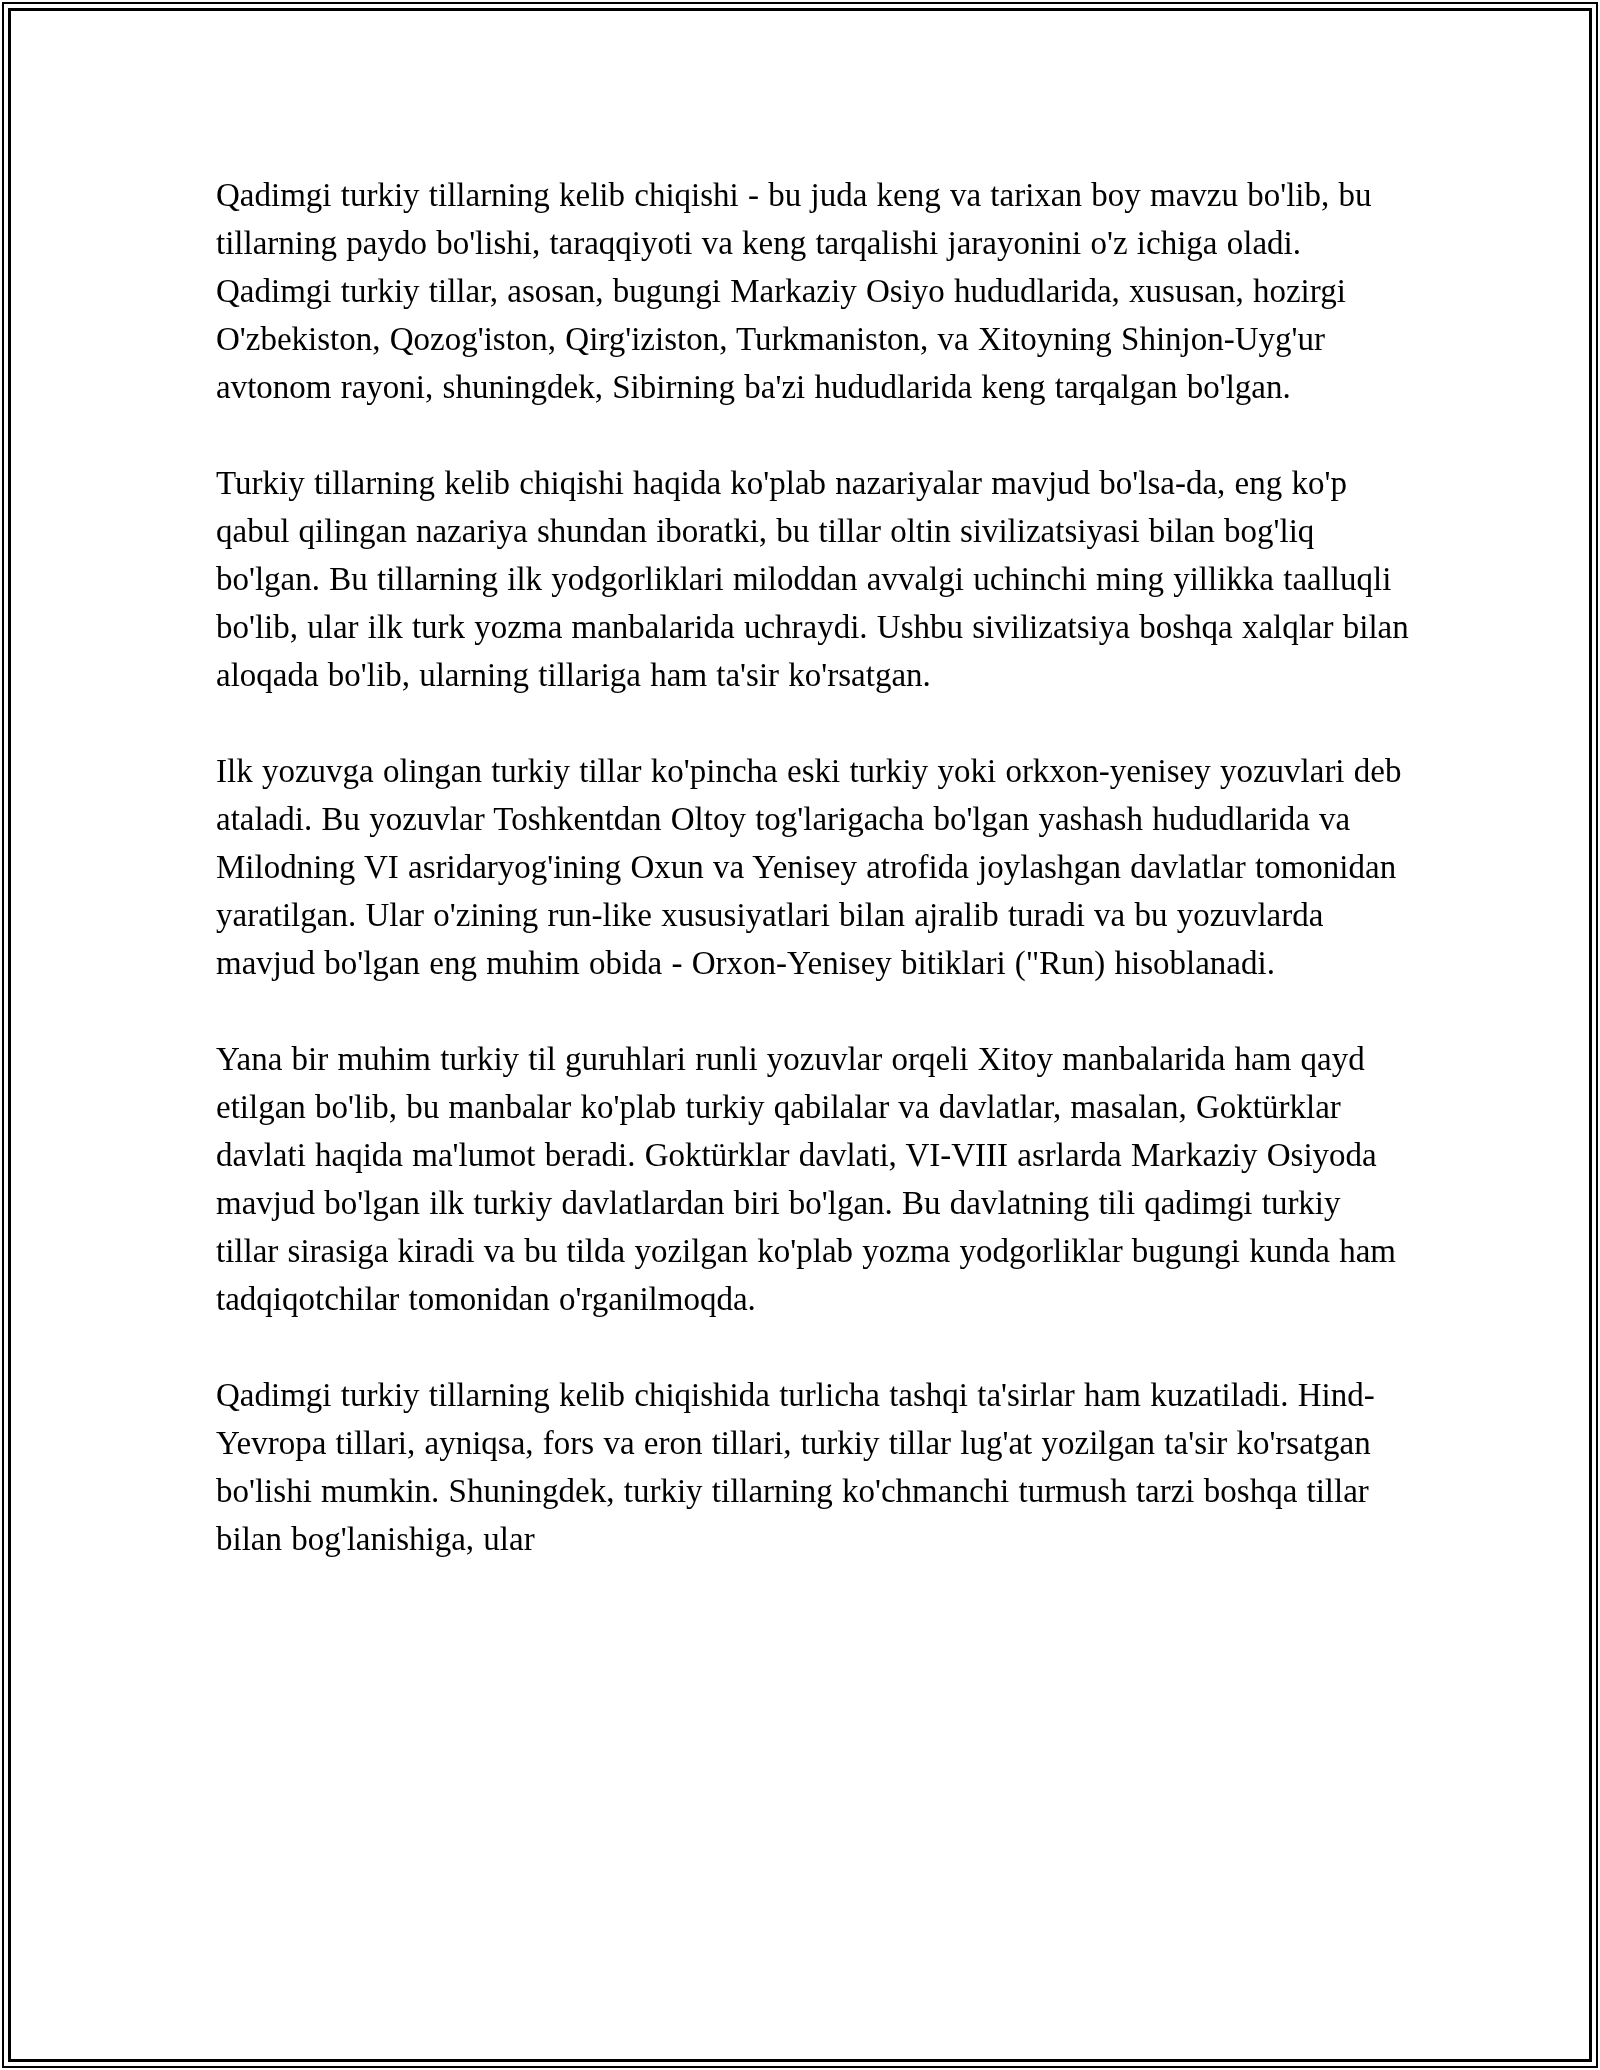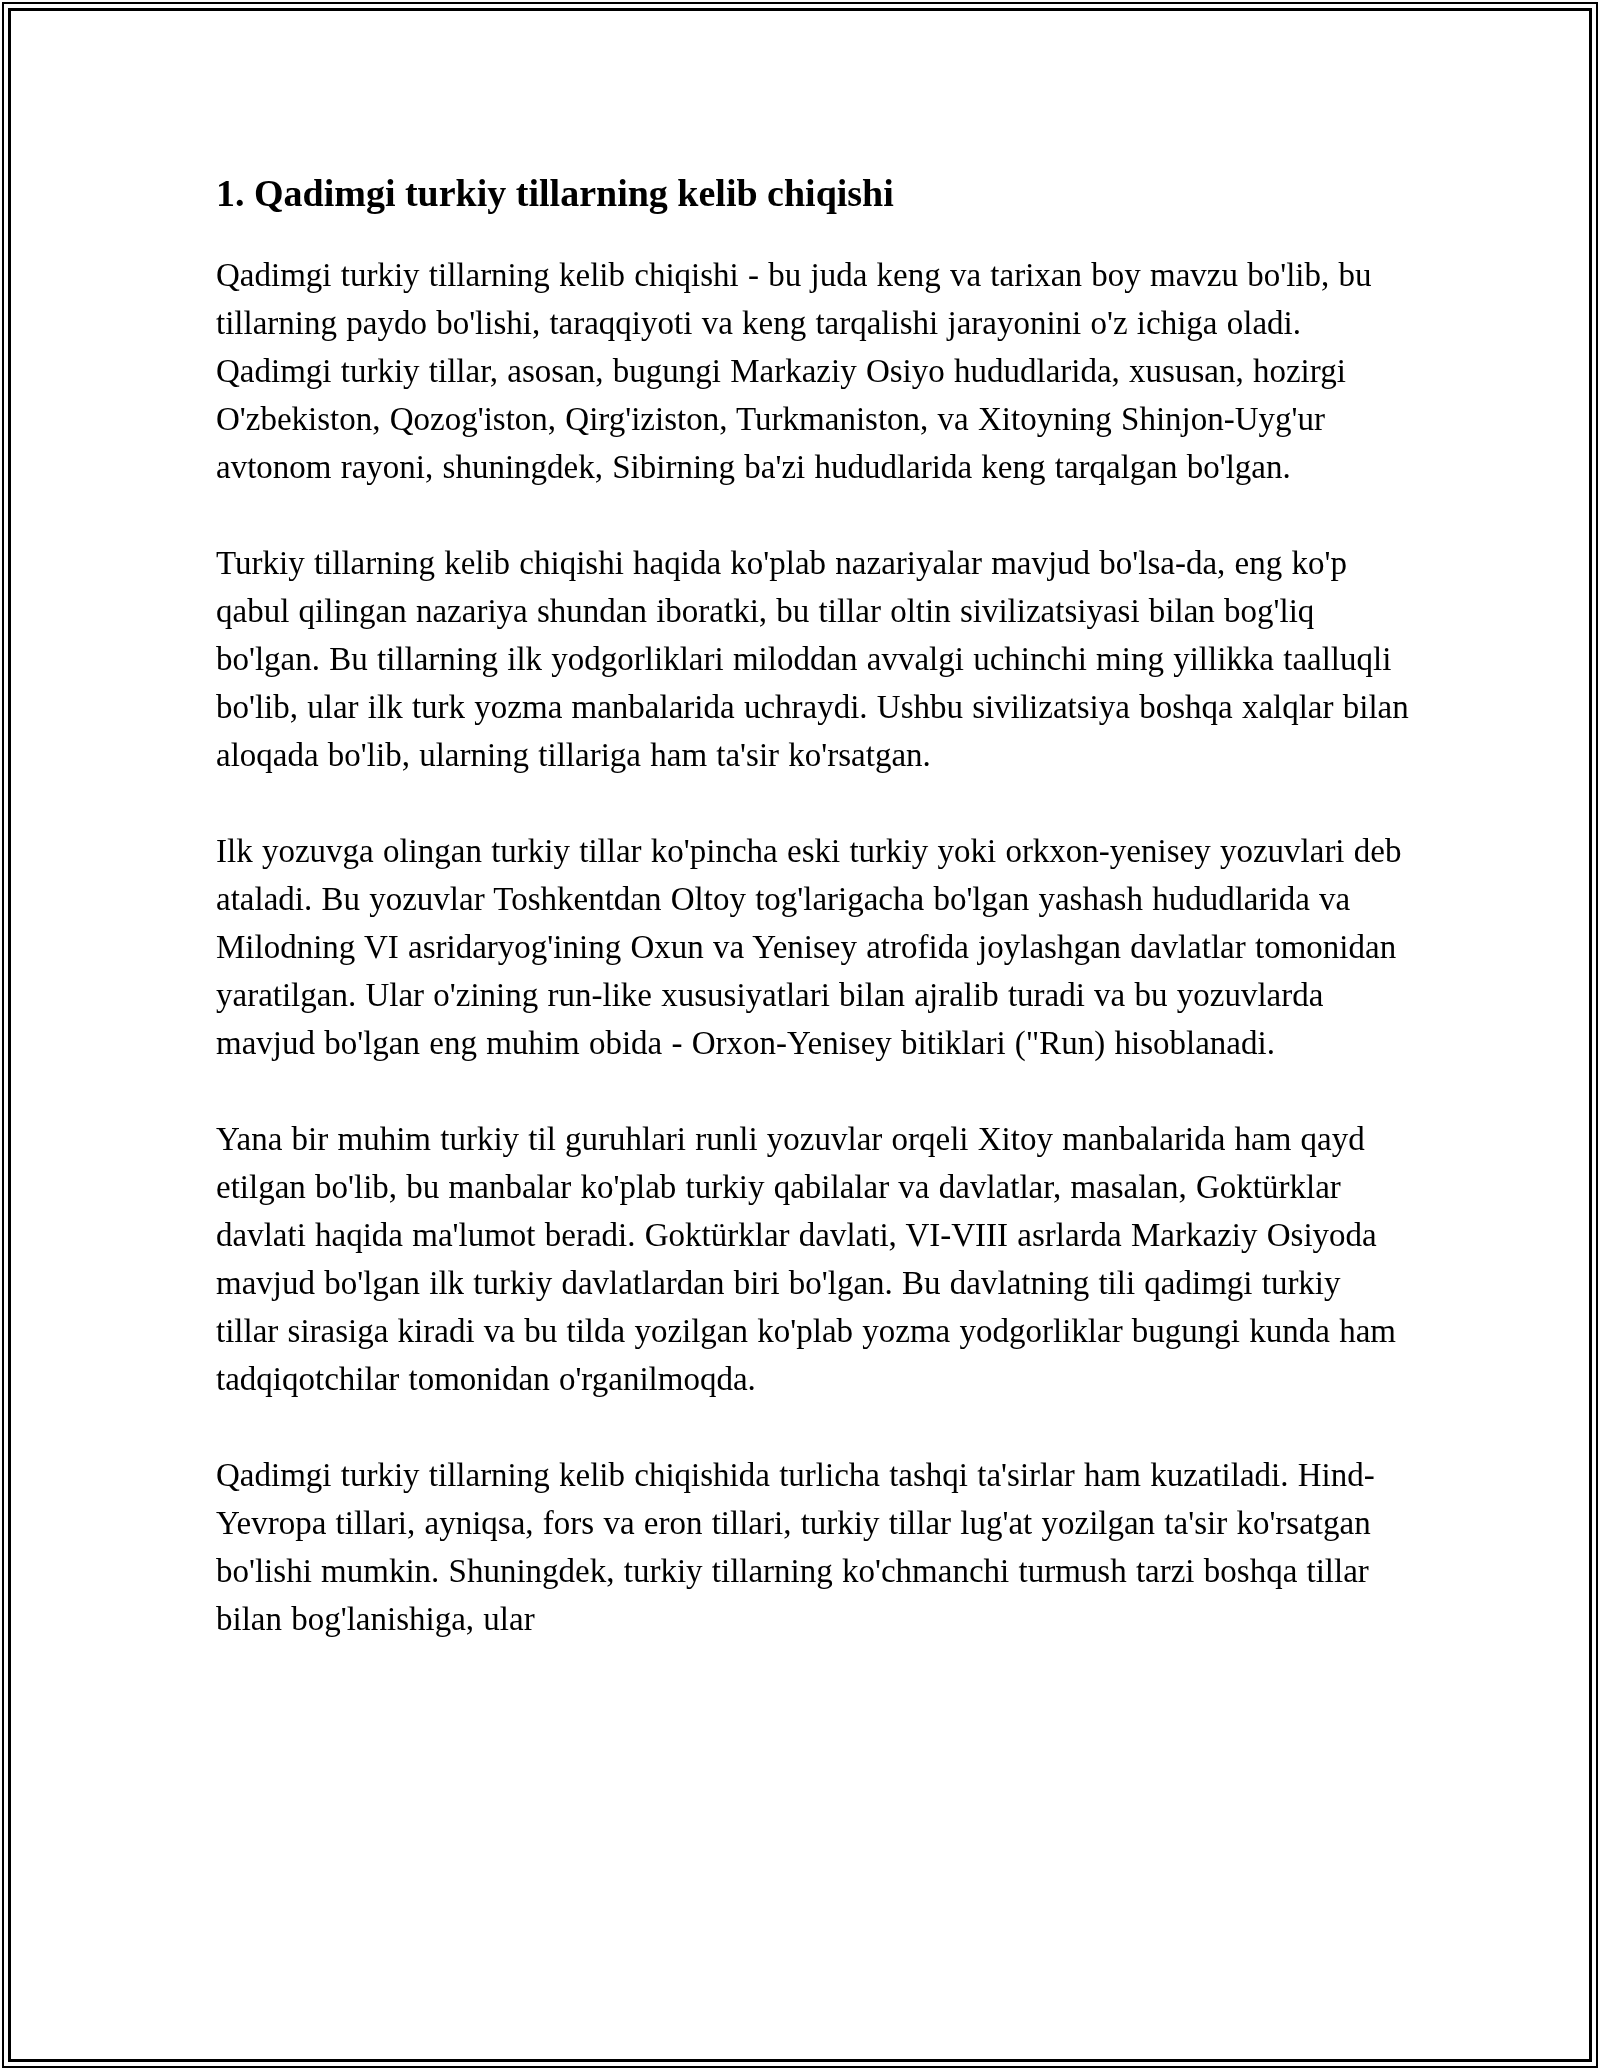--- a/index.html
+++ b/index.html
@@ -46,21 +46,20 @@
     text-align: left;
     word-spacing: 1px;
   }
 </style>
 </head>
 <body>
 
 <div class="frame-outer">
   <div class="frame-inner">
     <main class="doc-content">
-      <h1 class="doc-heading">1. Qadimgi turkiy tillarning kelib chiqishi</h1>
       <p class="doc-paragraph">Qadimgi turkiy tillarning kelib chiqishi - bu juda keng va tarixan boy mavzu bo'lib, bu tillarning paydo bo'lishi, taraqqiyoti va keng tarqalishi jarayonini o'z ichiga oladi. Qadimgi turkiy tillar, asosan, bugungi Markaziy Osiyo hududlarida, xususan, hozirgi O'zbekiston, Qozog'iston, Qirg'iziston, Turkmaniston, va Xitoyning Shinjon-Uyg'ur avtonom rayoni, shuningdek, Sibirning ba'zi hududlarida keng tarqalgan bo'lgan.</p>
       <p class="doc-paragraph">Turkiy tillarning kelib chiqishi haqida ko'plab nazariyalar mavjud bo'lsa-da, eng ko'p qabul qilingan nazariya shundan iboratki, bu tillar oltin sivilizatsiyasi bilan bog'liq bo'lgan. Bu tillarning ilk yodgorliklari miloddan avvalgi uchinchi ming yillikka taalluqli bo'lib, ular ilk turk yozma manbalarida uchraydi. Ushbu sivilizatsiya boshqa xalqlar bilan aloqada bo'lib, ularning tillariga ham ta'sir ko'rsatgan.</p>
       <p class="doc-paragraph">Ilk yozuvga olingan turkiy tillar ko'pincha eski turkiy yoki orkxon-yenisey yozuvlari deb ataladi. Bu yozuvlar Toshkentdan Oltoy tog'larigacha bo'lgan yashash hududlarida va Milodning VI asridaryog'ining Oxun va Yenisey atrofida joylashgan davlatlar tomonidan yaratilgan. Ular o'zining run-like xususiyatlari bilan ajralib turadi va bu yozuvlarda mavjud bo'lgan eng muhim obida - Orxon-Yenisey bitiklari ("Run) hisoblanadi.</p>
       <p class="doc-paragraph">Yana bir muhim turkiy til guruhlari runli yozuvlar orqeli Xitoy manbalarida ham qayd etilgan bo'lib, bu manbalar ko'plab turkiy qabilalar va davlatlar, masalan, Goktürklar davlati haqida ma'lumot beradi. Goktürklar davlati, VI-VIII asrlarda Markaziy Osiyoda mavjud bo'lgan ilk turkiy davlatlardan biri bo'lgan. Bu davlatning tili qadimgi turkiy tillar sirasiga kiradi va bu tilda yozilgan ko'plab yozma yodgorliklar bugungi kunda ham tadqiqotchilar tomonidan o'rganilmoqda.</p>
       <p class="doc-paragraph">Qadimgi turkiy tillarning kelib chiqishida turlicha tashqi ta'sirlar ham kuzatiladi. Hind-Yevropa tillari, ayniqsa, fors va eron tillari, turkiy tillar lug'at yozilgan ta'sir ko'rsatgan bo'lishi mumkin. Shuningdek, turkiy tillarning ko'chmanchi turmush tarzi boshqa tillar bilan bog'lanishiga, ular</p>
     </main>
   </div>
 </div>
 
 </body></html>

